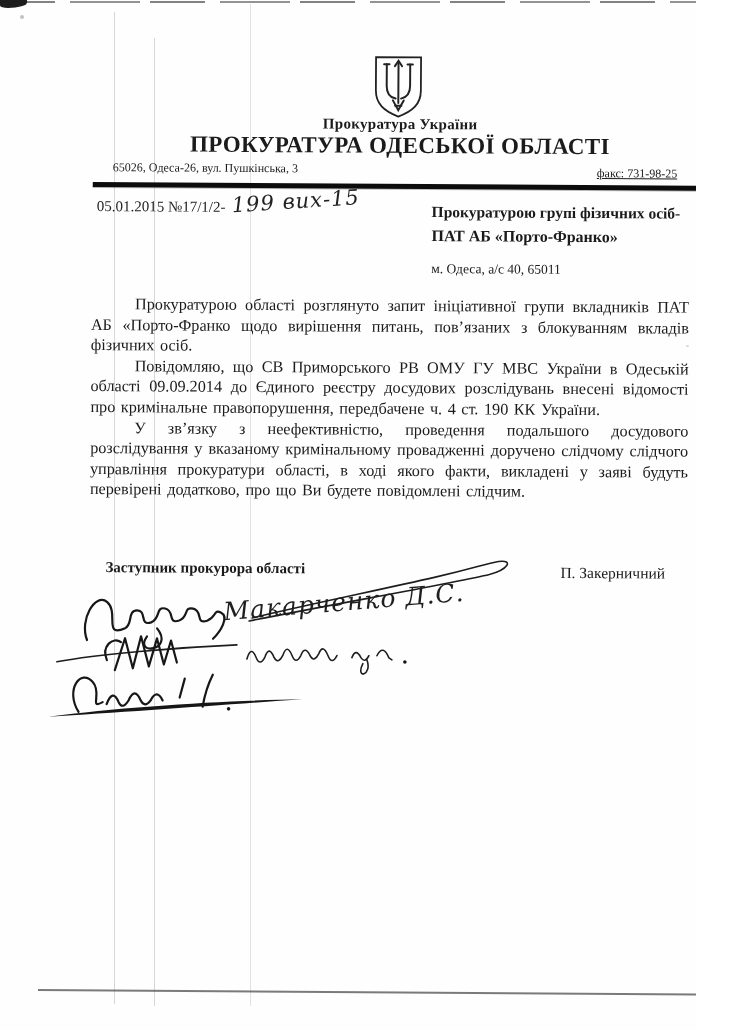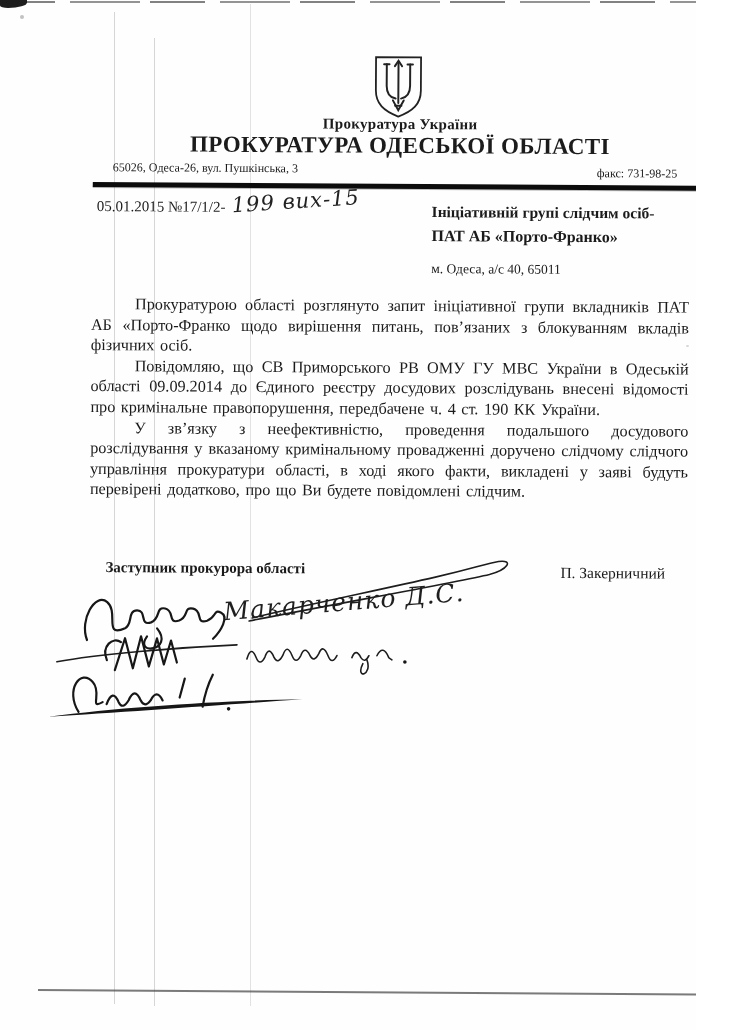--- a/index.html
+++ b/index.html
@@ -19,21 +19,21 @@
   .fold.f3{left:250px;top:4px;height:1002px;opacity:.7;}
   .bottom-edge{position:absolute;left:38px;top:989px;width:688px;border-top:2px solid rgba(70,70,70,.72);transform:rotate(0.4deg);transform-origin:left top;}
   .speck{position:absolute;width:4px;height:3px;background:rgba(90,90,90,.5);border-radius:50%;}
   .speck.s1{left:697px;top:351px;}
   .speck.s2{left:686px;top:345px;width:3px;height:2px;opacity:.5;}
   
   .emblem{position:absolute;left:371px;top:52px;}
   .org-parent{position:absolute;left:200px;top:114px;width:400px;text-align:center;font-size:15px;font-weight:bold;letter-spacing:.3px;}
   .org-title{position:absolute;left:147px;top:131px;width:506px;text-align:center;font-size:23px;font-weight:bold;letter-spacing:.4px;white-space:nowrap;}
   .address{position:absolute;left:113px;top:160px;font-size:12px;}
-  .fax{position:absolute;left:597px;top:163px;font-size:12px;}
+  .fax{position:absolute;left:597px;top:163px;font-size:12px;text-decoration:underline;}
   .rule{position:absolute;left:93px;top:182px;width:631px;height:5px;background:#0c0c0c;
     box-shadow:0 1px 0 rgba(0,0,0,.25);}
   
   .ref-printed{position:absolute;left:97px;top:198px;font-size:15px;}
   .ref-hand{position:absolute;left:232px;top:188px;font-size:21px;font-style:italic;
     font-family:"DejaVu Serif","Liberation Serif",serif;transform:rotate(-4deg);letter-spacing:1px;color:#222;}
   
   .recipient{position:absolute;left:432px;top:199px;line-height:21.5px;}
   .recipient .r-bold{font-weight:bold;font-size:15.5px;}
   .recipient .r-org{font-weight:bold;font-size:16px;margin-top:2px;}
@@ -85,21 +85,21 @@
     <div class="org-parent">Прокуратура України</div>
     <div class="org-title">ПРОКУРАТУРА ОДЕСЬКОЇ ОБЛАСТІ</div>
     <div class="address">65026, Одеса-26, вул. Пушкінська, 3</div>
     <div class="fax">факс: 731-98-25</div>
     <div class="rule"></div>
 
     <div class="ref-printed">05.01.2015 №17/1/2-</div>
     <div class="ref-hand">199 вих-15</div>
 
     <div class="recipient">
-      <div class="r-bold">Ініціативній групі слідчим осіб-</div>
+      <div class="r-bold">Прокуратурою групі фізичних осіб-</div>
       <div class="r-org">ПАТ АБ «Порто-Франко»</div>
       <div class="r-addr">м. Одеса, а/с 40, 65011</div>
     </div>
 
     <div class="body-text">
       <p>Прокуратурою області розглянуто запит ініціативної групи вкладників ПАТ АБ «Порто-Франко щодо вирішення питань, пов’язаних з блокуванням вкладів фізичних осіб.</p>
       <p>Повідомляю, що СВ Приморського РВ ОМУ ГУ МВС України в Одеській області 09.09.2014 до Єдиного реєстру досудових розслідувань внесені відомості про кримінальне правопорушення, передбачене ч. 4 ст. 190 КК України.</p>
       <p>У зв’язку з неефективністю, проведення подальшого досудового розслідування у вказаному кримінальному провадженні доручено слідчому слідчого управління прокуратури області, в ході якого факти, викладені у заяві будуть перевірені додатково, про що Ви будете повідомлені слідчим.</p>
     </div>
 

